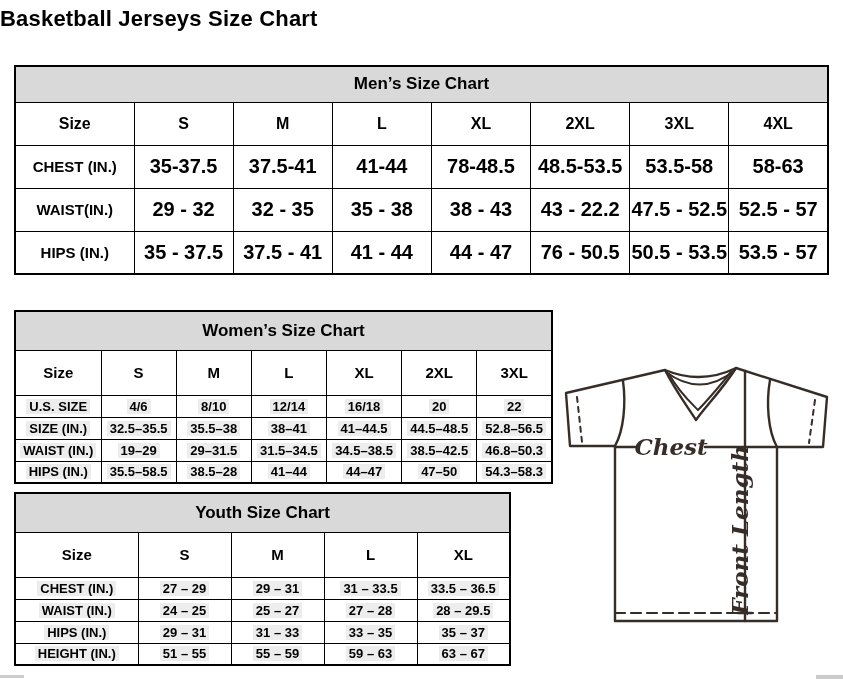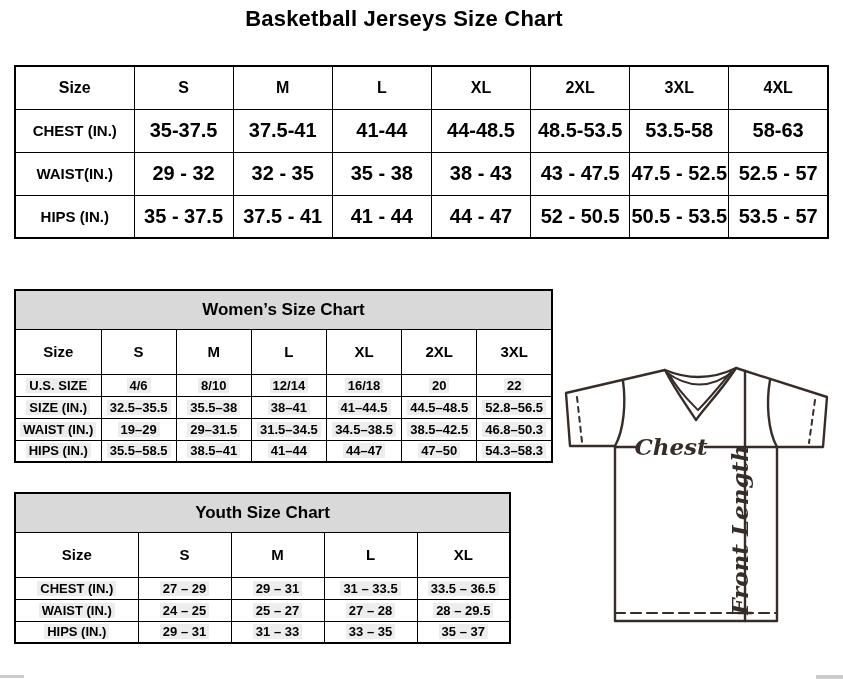--- a/index.html
+++ b/index.html
@@ -2,21 +2,21 @@
 <html><head>
 <meta charset="utf-8">
 <style>
   html,body{margin:0;padding:0;}
   body{
     width:843px;height:679px;position:relative;background:#ffffff;
     font-family:"Liberation Sans", sans-serif;color:#000;
     overflow:hidden;
   }
   .page-title{
-    position:absolute;left:0;top:6px;width:808px;text-align:center;
+    position:absolute;left:0;top:6px;width:808px;
     font-size:22px;font-weight:bold;letter-spacing:0.2px;
   }
   table.size-table{
     position:absolute;border-collapse:collapse;table-layout:fixed;
     border:2px solid #000;
   }
   table.size-table th, table.size-table td{
     border:1px solid #000;text-align:center;vertical-align:middle;
     font-weight:bold;padding:0;overflow:hidden;white-space:nowrap;
   }
@@ -25,21 +25,21 @@
   }
   
   #mens{left:14px;top:65px;width:815px;}
   #mens .tbl-title-row{height:36px;}
   #mens .size-row{height:43px;}
   #mens .data-row{height:43px;}
   #mens .size-row th{font-size:16px;}
   #mens .data-row th, #mens .data-row td{font-size:20px;}
   #mens .data-row th{font-size:15px;}
   
-  #womens{left:14px;top:289px;width:539px;}
+  #womens{left:14px;top:310px;width:539px;}
   #womens .tbl-title-row{height:39px;}
   #womens .size-row{height:45px;}
   #womens .data-row{height:22px;}
   #womens .size-row th{font-size:15px;}
   #womens .data-row th, #womens .data-row td{font-size:13px;}
   
   #youth{left:14px;top:492px;width:497px;}
   #youth .tbl-title-row{height:39px;}
   #youth .size-row{height:45px;}
   #youth .data-row{height:22px;}
@@ -68,57 +68,60 @@
       <col style="width: 119px;">
       <col>
       <col>
       <col>
       <col>
       <col>
       <col>
       <col>
     </colgroup>
     <tbody>
+      <tr class="tbl-title-row">
+        <th colspan="8" class="tbl-title">Men’s Size Chart</th>
+      </tr>
       <tr class="size-row">
         <th>Size</th>
         <th>S</th>
         <th>M</th>
         <th>L</th>
         <th>XL</th>
         <th>2XL</th>
         <th>3XL</th>
         <th>4XL</th>
       </tr>
       <tr class="data-row">
         <th><span>CHEST (IN.)</span></th>
         <td><span>35-37.5</span></td>
         <td><span>37.5-41</span></td>
         <td><span>41-44</span></td>
-        <td><span>44-48.5</span></td>
+        <td><span>78-48.5</span></td>
         <td><span>48.5-53.5</span></td>
         <td><span>53.5-58</span></td>
         <td><span>58-63</span></td>
       </tr>
       <tr class="data-row">
         <th><span>WAIST(IN.)</span></th>
         <td><span>29 - 32</span></td>
         <td><span>32 - 35</span></td>
         <td><span>35 - 38</span></td>
         <td><span>38 - 43</span></td>
-        <td><span>43 - 47.5</span></td>
+        <td><span>43 - 22.2</span></td>
         <td><span>47.5 - 52.5</span></td>
         <td><span>52.5 - 57</span></td>
       </tr>
       <tr class="data-row">
         <th><span>HIPS (IN.)</span></th>
         <td><span>35 - 37.5</span></td>
         <td><span>37.5 - 41</span></td>
         <td><span>41 - 44</span></td>
         <td><span>44 - 47</span></td>
-        <td><span>52 - 50.5</span></td>
+        <td><span>76 - 50.5</span></td>
         <td><span>50.5 - 53.5</span></td>
         <td><span>53.5 - 57</span></td>
       </tr>
     </tbody>
   </table>
 
 <table id="womens" class="size-table">
     <colgroup>
       <col style="width: 86px;">
       <col>
@@ -164,21 +167,21 @@
         <td><span class="hl">19–29</span></td>
         <td><span class="hl">29–31.5</span></td>
         <td><span class="hl">31.5–34.5</span></td>
         <td><span class="hl">34.5–38.5</span></td>
         <td><span class="hl">38.5–42.5</span></td>
         <td><span class="hl">46.8–50.3</span></td>
       </tr>
       <tr class="data-row">
         <th><span class="hl">HIPS (IN.)</span></th>
         <td><span class="hl">35.5–58.5</span></td>
-        <td><span class="hl">38.5–41</span></td>
+        <td><span class="hl">38.5–28</span></td>
         <td><span class="hl">41–44</span></td>
         <td><span class="hl">44–47</span></td>
         <td><span class="hl">47–50</span></td>
         <td><span class="hl">54.3–58.3</span></td>
       </tr>
     </tbody>
   </table>
 
 <table id="youth" class="size-table">
     <colgroup>
@@ -212,20 +215,27 @@
         <td><span class="hl">25 – 27</span></td>
         <td><span class="hl">27 – 28</span></td>
         <td><span class="hl">28 – 29.5</span></td>
       </tr>
       <tr class="data-row">
         <th><span class="hl">HIPS (IN.)</span></th>
         <td><span class="hl">29 – 31</span></td>
         <td><span class="hl">31 – 33</span></td>
         <td><span class="hl">33 – 35</span></td>
         <td><span class="hl">35 – 37</span></td>
+      </tr>
+      <tr class="data-row">
+        <th><span class="hl">HEIGHT (IN.)</span></th>
+        <td><span class="hl">51 – 55</span></td>
+        <td><span class="hl">55 – 59</span></td>
+        <td><span class="hl">59 – 63</span></td>
+        <td><span class="hl">63 – 67</span></td>
       </tr>
     </tbody>
   </table>
 
 <svg class="jersey-wrap" viewBox="0 0 282 316" xmlns="http://www.w3.org/2000/svg">
   <g fill="none" stroke="#362c28" stroke-width="2.4" stroke-linejoin="round" stroke-linecap="round">
     <path d="M107,12 L8,35 L12,88 L57,88 L57,263 L219,263 L219,89 L265,89 L269,39 L178,10 Q143,27 107,12 Z" fill="#ffffff"></path>
     <path d="M57,88 C66,72 68,45 65,23"></path>
     <path d="M219,89 C210,73 208,45 212,22"></path>
     <path stroke-dasharray="5,5" stroke-width="2" d="M19,39 L24,84"></path>

